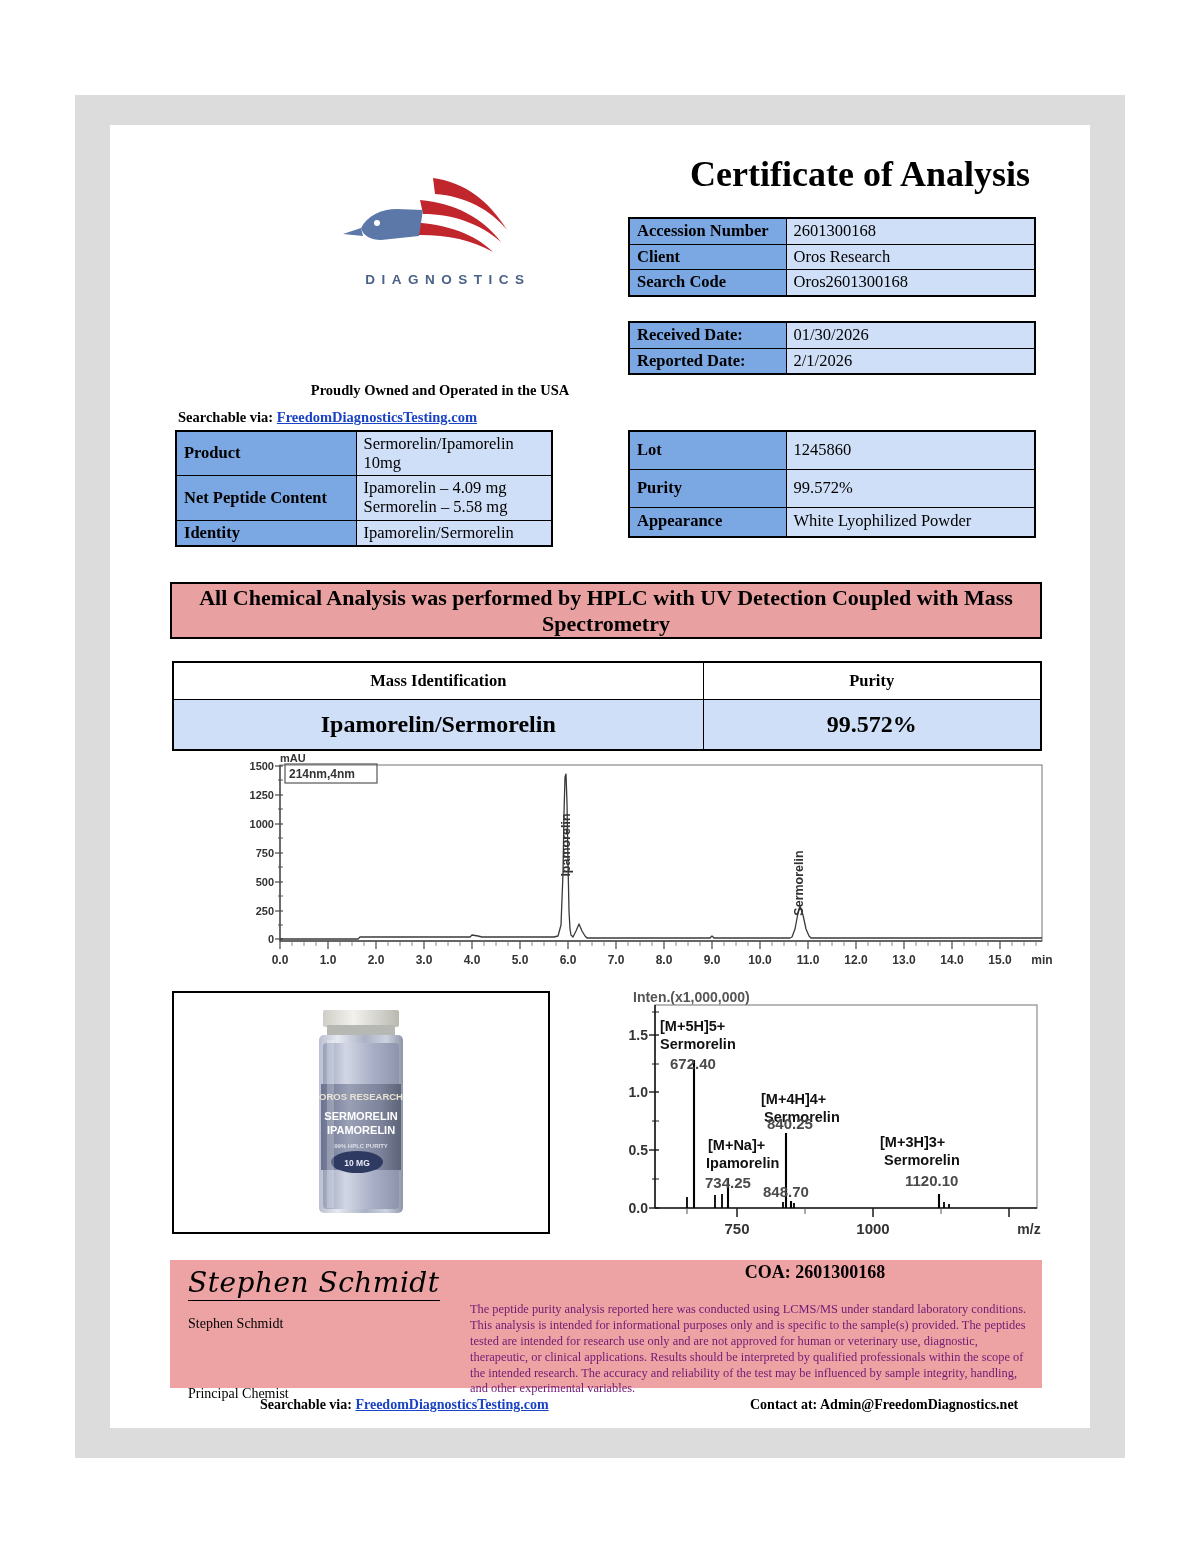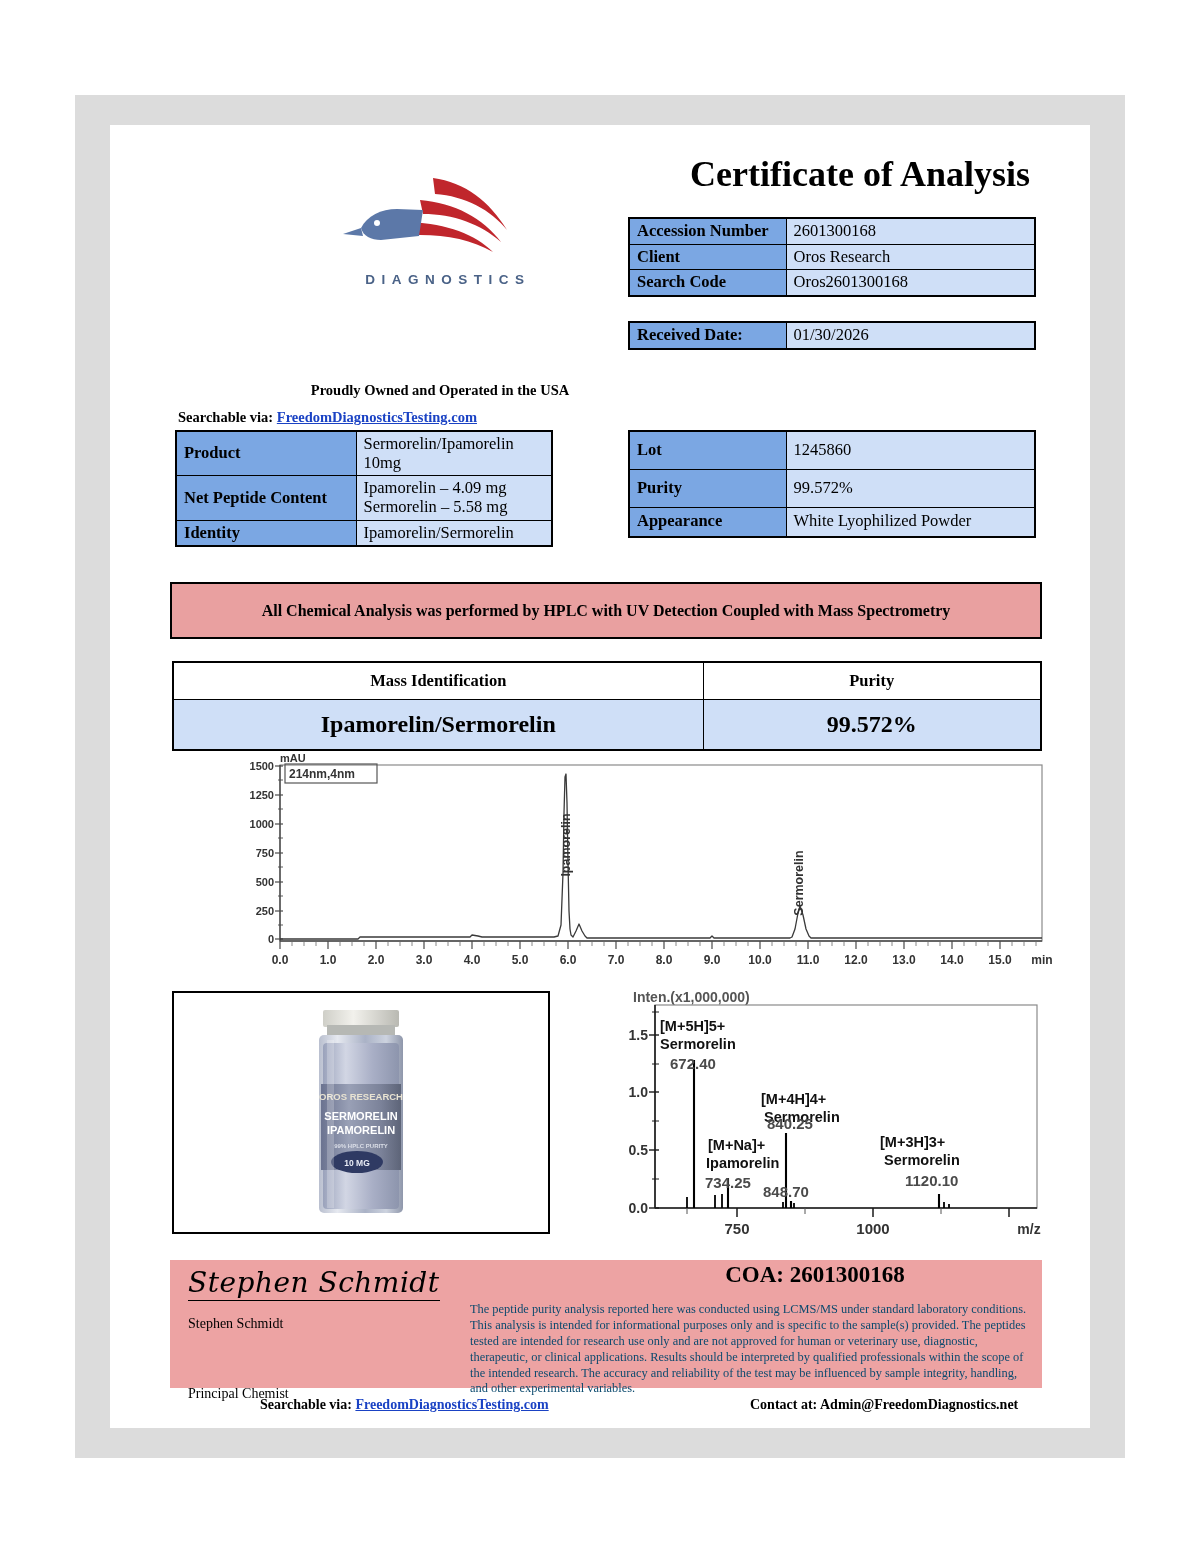--- a/index.html
+++ b/index.html
@@ -79,21 +79,21 @@
 
   #tbl-accession td.k, #tbl-dates td.k { width: 157px; }
   #tbl-product   td.k { width: 180px; }
   #tbl-lot       td.k { width: 157px; }
 
   
   #hplc-banner {
     position: absolute; left: 60px; top: 457px; width: 872px; height: 57px;
     background: #e9a0a0; border: 2.5px solid #000;
     display: flex; align-items: center; justify-content: center;
-    font-size: 16px; font-weight: 700; color: #000; text-align: center;
+    font-size: 22px; font-weight: 700; color: #000; text-align: center;
   }
 
   
   #tbl-massid {
     position: absolute; left: 62px; top: 536px; width: 870px;
     border-collapse: collapse; border: 2.5px solid #000; table-layout: fixed;
   }
   #tbl-massid td { border: 1.8px solid #000; text-align: center; color: #000; }
   #tbl-massid td.hd { background: #fff; font-weight: 700; font-size: 16.5px; padding: 8px 4px; }
   #tbl-massid td.bd { background: #cfdff7; font-weight: 700; font-size: 24px; padding: 11px 4px; }
@@ -121,25 +121,25 @@
     position: absolute; left: 18px; top: 6px;
     font-family: "DejaVu Serif", serif;
     font-style: italic; font-size: 28px; color: #000;
     border-bottom: 1.6px solid #000; padding-bottom: 1px;
     letter-spacing: 0.5px;
   }
   .sig-printed { position: absolute; left: 18px; top: 56px; font-size: 14px; color: #000; }
   .sig-role    { position: absolute; left: 18px; top: 82px; font-size: 14px; color: #000; margin-top: 44px; }
   #coa-number {
     position: absolute; left: 430px; top: 2px; width: 430px;
-    text-align: center; font-size: 23px; font-weight: 700; color: #000;
+    text-align: center; font-size: 18px; font-weight: 700; color: #000;
   }
   #disclaimer {
     position: absolute; left: 300px; top: 42px; width: 560px;
-    font-size: 12.4px; line-height: 1.28; color: #0c4a6e; text-align: left;
+    font-size: 12.4px; line-height: 1.28; color: #701a75; text-align: left;
   }
   #footer-links {
     position: absolute; left: 60px; top: 1272px; width: 872px;
     font-size: 14px; font-weight: 700; color: #000;
   }
   #footer-links .left { position: absolute; left: 90px; top: 0; }
   #footer-links .right { position: absolute; left: 580px; top: 0; }
   #footer-links a { color: #1a42c4; text-decoration: underline; font-weight: 700; }
 
   
@@ -188,20 +188,24 @@
       <td class="v">Oros2601300168</td>
     </tr>
   </tbody>
     </table>
 
   <table class="bt" id="tbl-dates">
     <tbody>
         <tr>
       <td class="k">Received Date:</td>
       <td class="v">01/30/2026</td>
+    </tr>
+    <tr>
+      <td class="k">Reported Date:</td>
+      <td class="v">2/1/2026</td>
     </tr>
   </tbody>
     </table>
 
   <table class="bt" id="tbl-product">
     <tbody>
         <tr>
       <td class="k">Product</td>
       <td class="v" style="white-space:pre-line;margin-left:40px;">Sermorelin/Ipamorelin 10mg</td>
     </tr>

